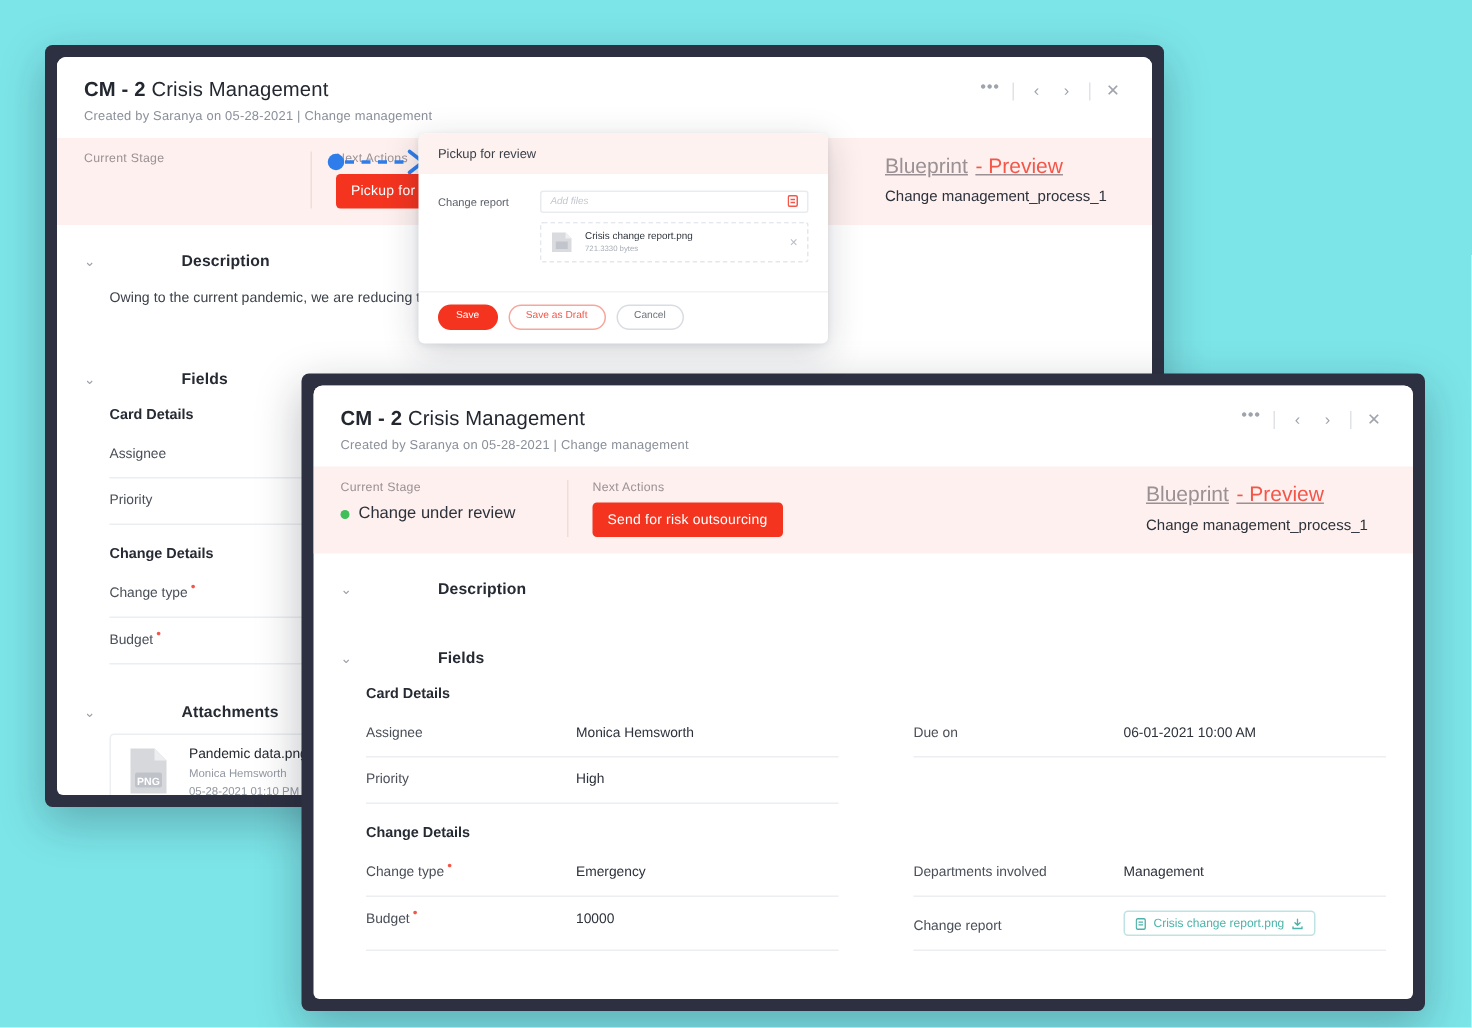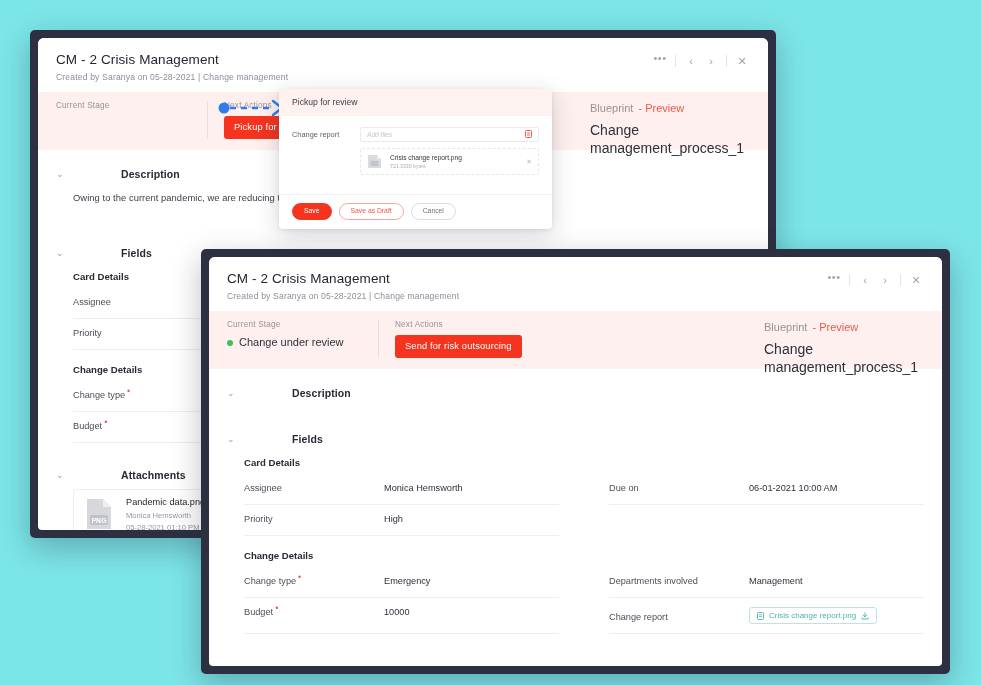--- a/index.html
+++ b/index.html
@@ -35,21 +35,21 @@
   
   #front-card { left: 201px; top: 249px; width: 749px; height: 425px; z-index: 3; }
 
   
   .card-head {
     padding: 14px 18px 10px 18px;
     position: relative;
     background: #fff;
   }
   .card-title { font-size: 13.5px; color: #23272f; letter-spacing: .1px; }
-  .card-title b { font-weight: 400; }
+  .card-title b { font-weight: 700; }
   .card-title span.t2 { font-weight: 400; }
   .card-sub {
     font-size: 8.6px; color: #8a8f99; margin-top: 5px; letter-spacing: .15px;
   }
   .head-icons {
     position: absolute; right: 16px; top: 14px;
     display: flex; align-items: center; gap: 0px;
     color: #b4b8c0;
   }
   .head-icons .ic {
@@ -89,23 +89,23 @@
     border-radius: 3px;
     border: none;
     cursor: pointer;
     letter-spacing: .15px;
     white-space: nowrap;
   }
 
   .blueprint-col {
     position: absolute; right: 18px; top: 10px; width: 160px;
   }
-  .bp-row { font-size: 11px; color: #9b9094; }
+  .bp-row { font-size: 14px; color: #9b9094; text-decoration: underline; }
   .bp-row .prev { color: #f4564a; margin-left: 5px; cursor: pointer; }
-  .bp-name { font-size: 14px; color: #2c313b; margin-top: 7px; line-height: 1.3; }
+  .bp-name { font-size: 10px; color: #2c313b; margin-top: 7px; line-height: 1.3; }
 
   
   .card-body { padding: 0 18px; }
   .sec-head {
     display: flex; align-items: center; gap: 9px;
     margin-top: 18px; margin-bottom: 12px;
   }
   .chev { color: #9ba0a9; font-size: 9px; width: 8px; }
   .sec-title { font-size: 10.5px; font-weight: 700; color: #262a33; letter-spacing: .1px; padding-left: 48px; }
   .desc-text { font-size: 9.4px; color: #3b4049; padding-left: 17px; letter-spacing: .05px; }

